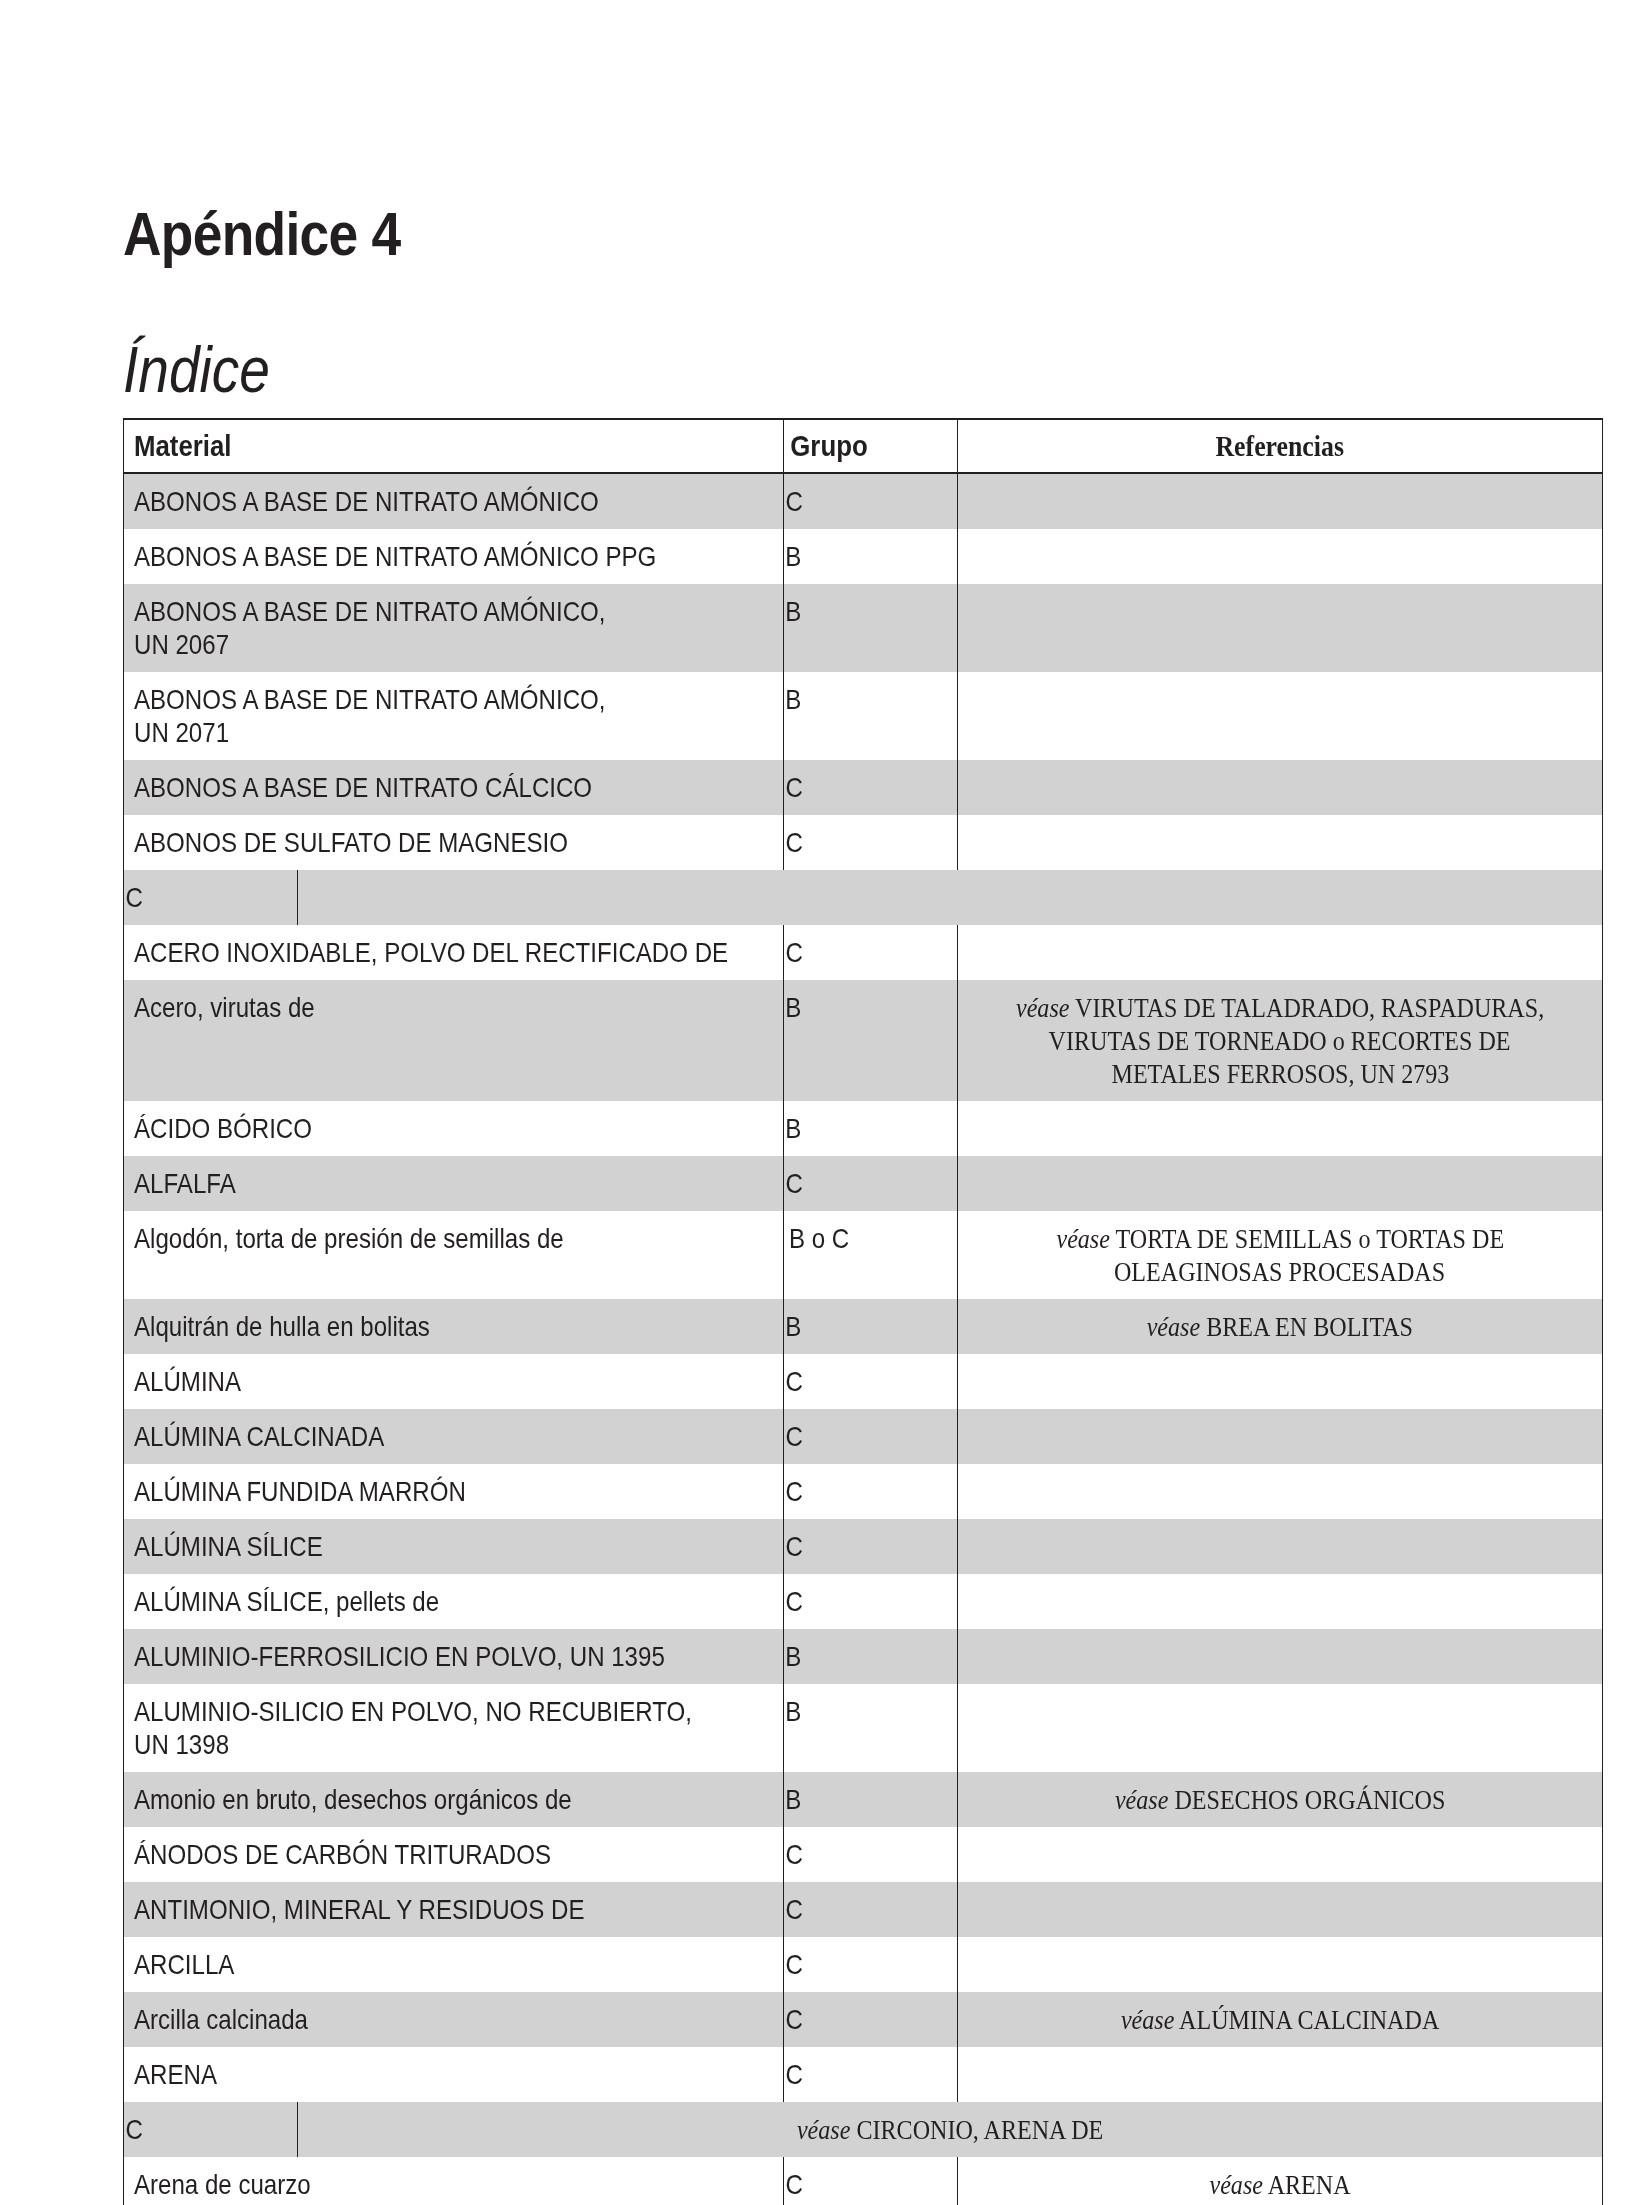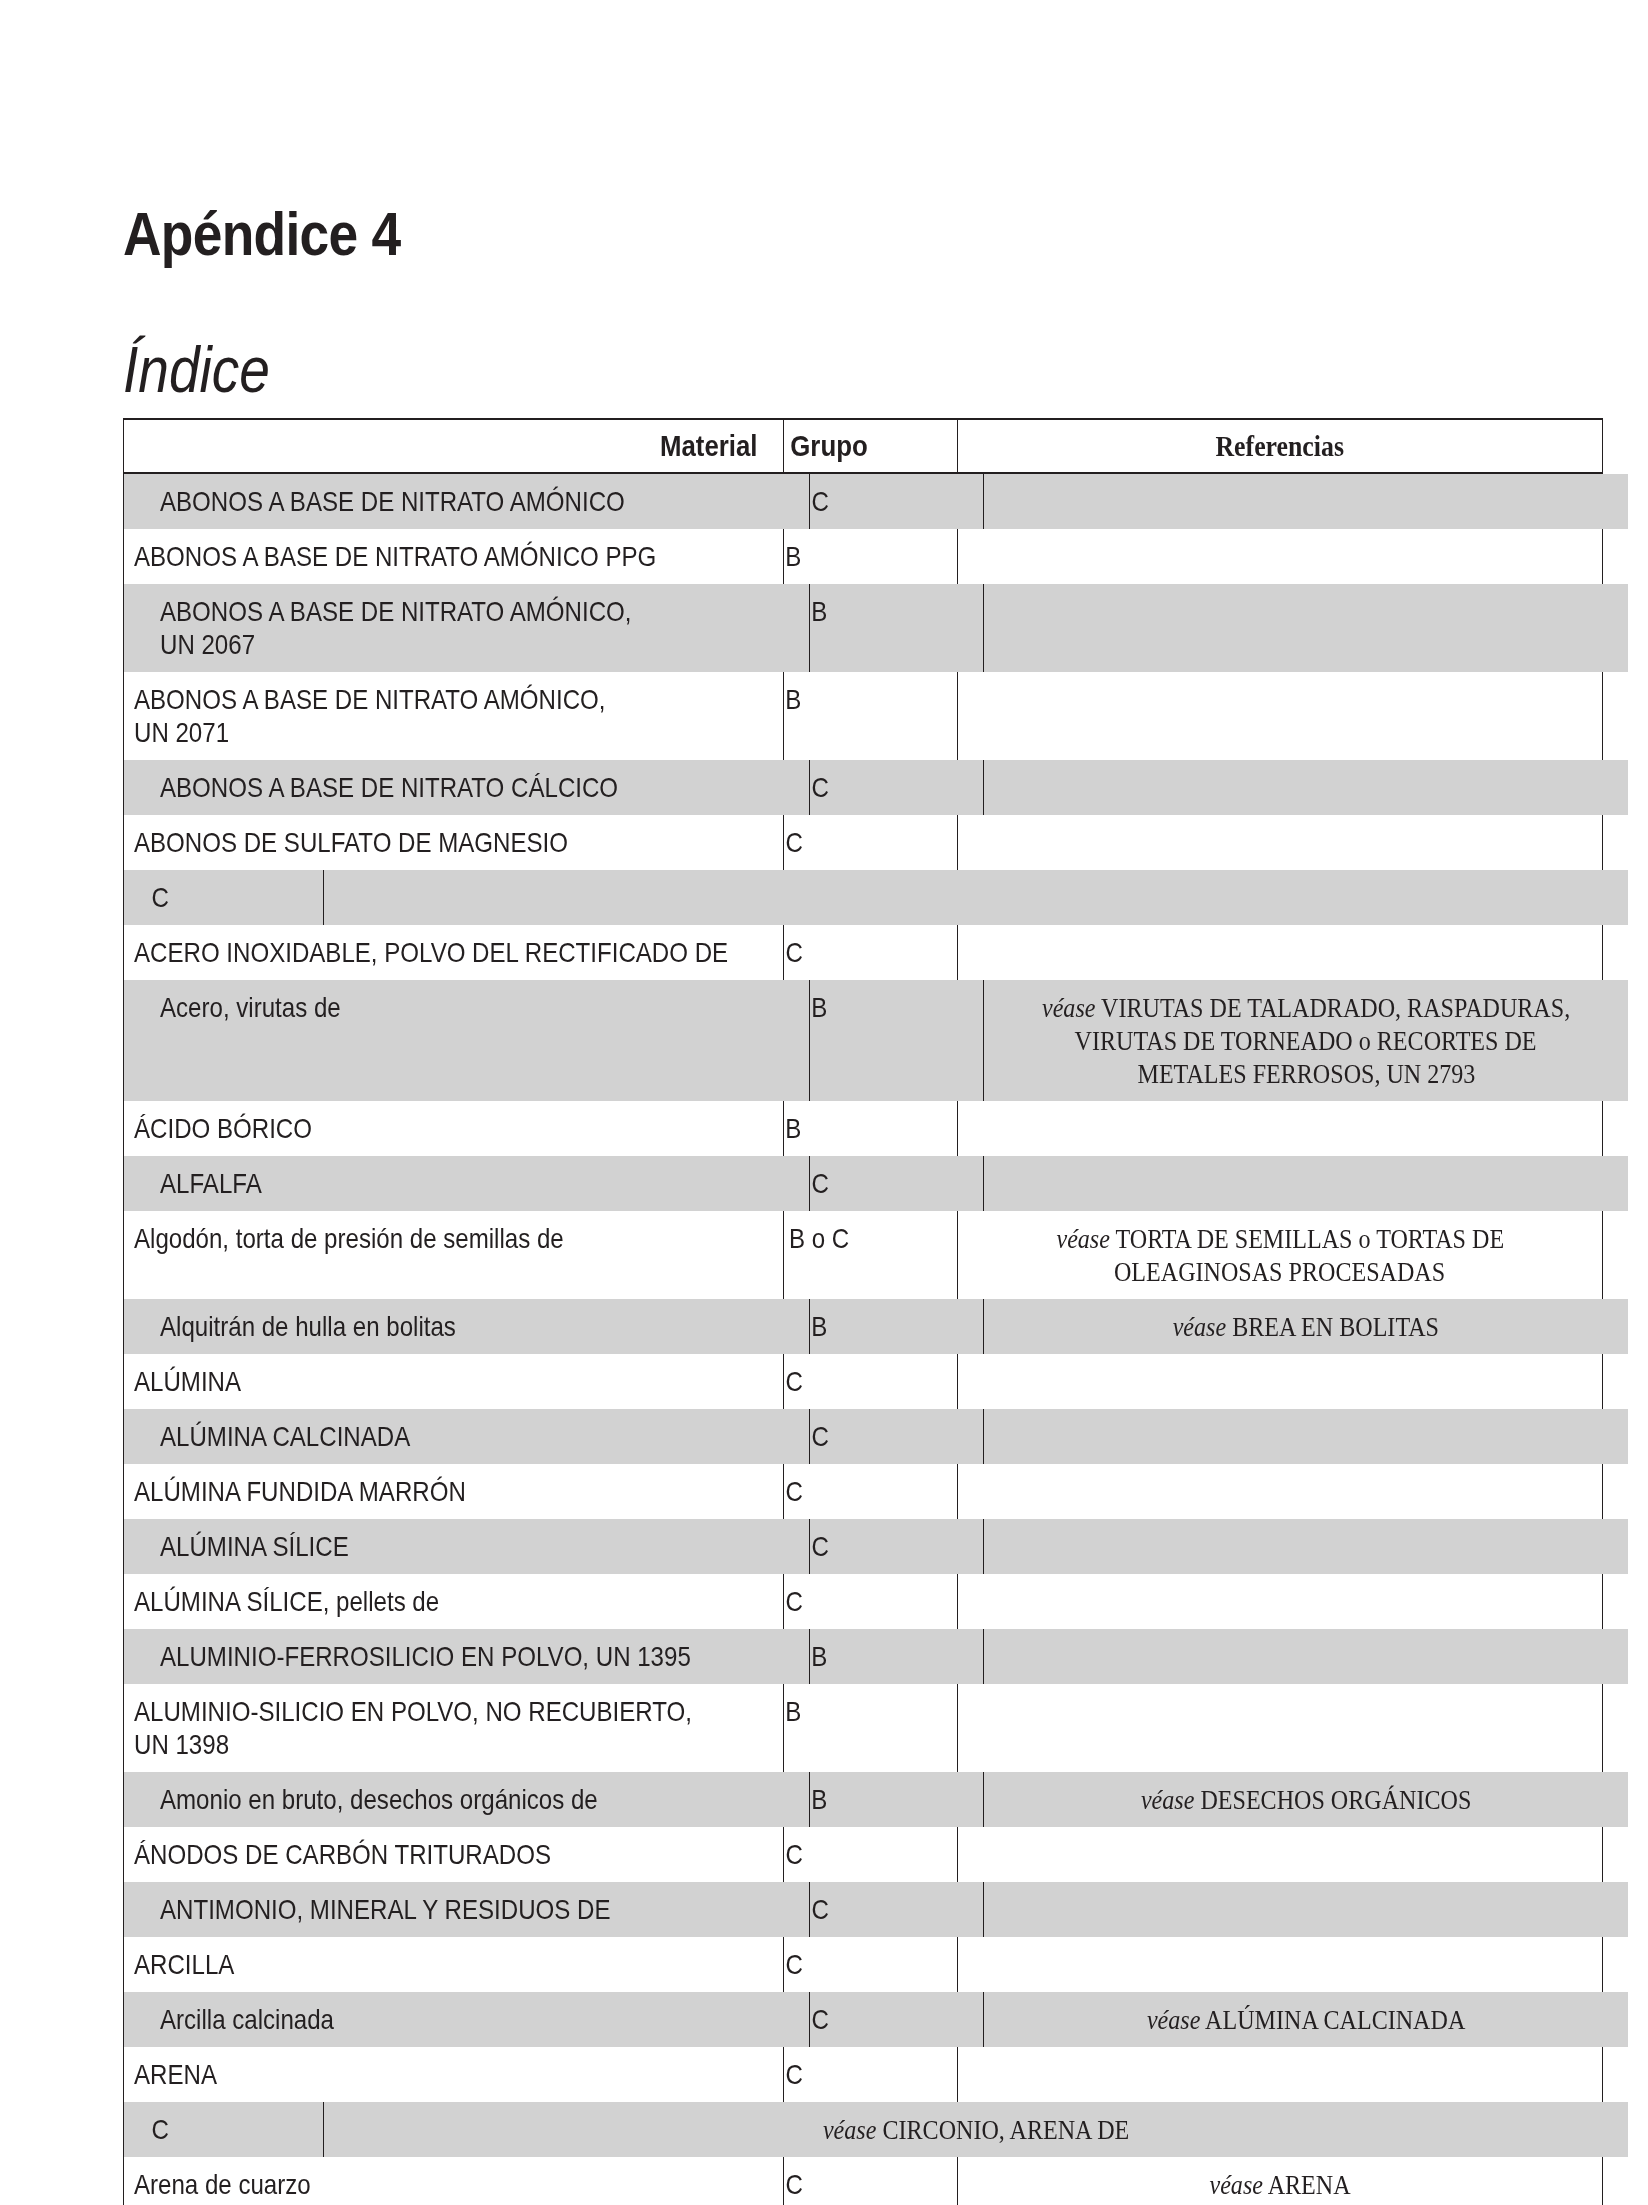--- a/index.html
+++ b/index.html
@@ -23,22 +23,22 @@
     border-left: 1.6px solid #231f20; border-right: 1.6px solid #231f20;
     border-top: 2.4px solid #231f20;
   }
   .row { display: flex; width: 100%; }
   .row.header { height: 52px; border-bottom: 2.4px solid #231f20; align-items: center; }
   .cell { box-sizing: border-box; font-size: 28px; line-height: 33px; }
   .c-mat { width: 660px; padding: 11px 9.5px; border-right: 1.6px solid #231f20; }
   .c-grp { width: 174px; padding: 11px 0; border-right: 1.6px solid #231f20; }
   .c-ref { flex: 1; padding: 11px 9.5px; text-align: center; font-family: Liberation Serif, serif; }
   .row.header .cell { font-weight: bold; font-size: 30px; padding-top: 0; padding-bottom: 0; height: 52px; line-height: 52px; }
-  .row.header .c-mat { text-align: right; }
-  .row.shaded { background: #d2d2d2; padding-left: 26px; }
+  .row.header .c-mat { text-align: left; }
+  .row.shaded { background: #d2d2d2; }
   .row.data .cell { transform-origin: left top; }
   .narrow { display: inline-block; transform: scaleX(0.86); transform-origin: left center; white-space: nowrap; }
   .c-grp .narrow, .c-ref .narrow { transform-origin: center center; }
   .ref-line { display: block; white-space: nowrap; }
   .ref-line .narrow { transform-origin: center center; }
   .vease { font-style: italic; }
   .mat-line { display: block; white-space: nowrap; }
 </style>
 </head>
 <body>

